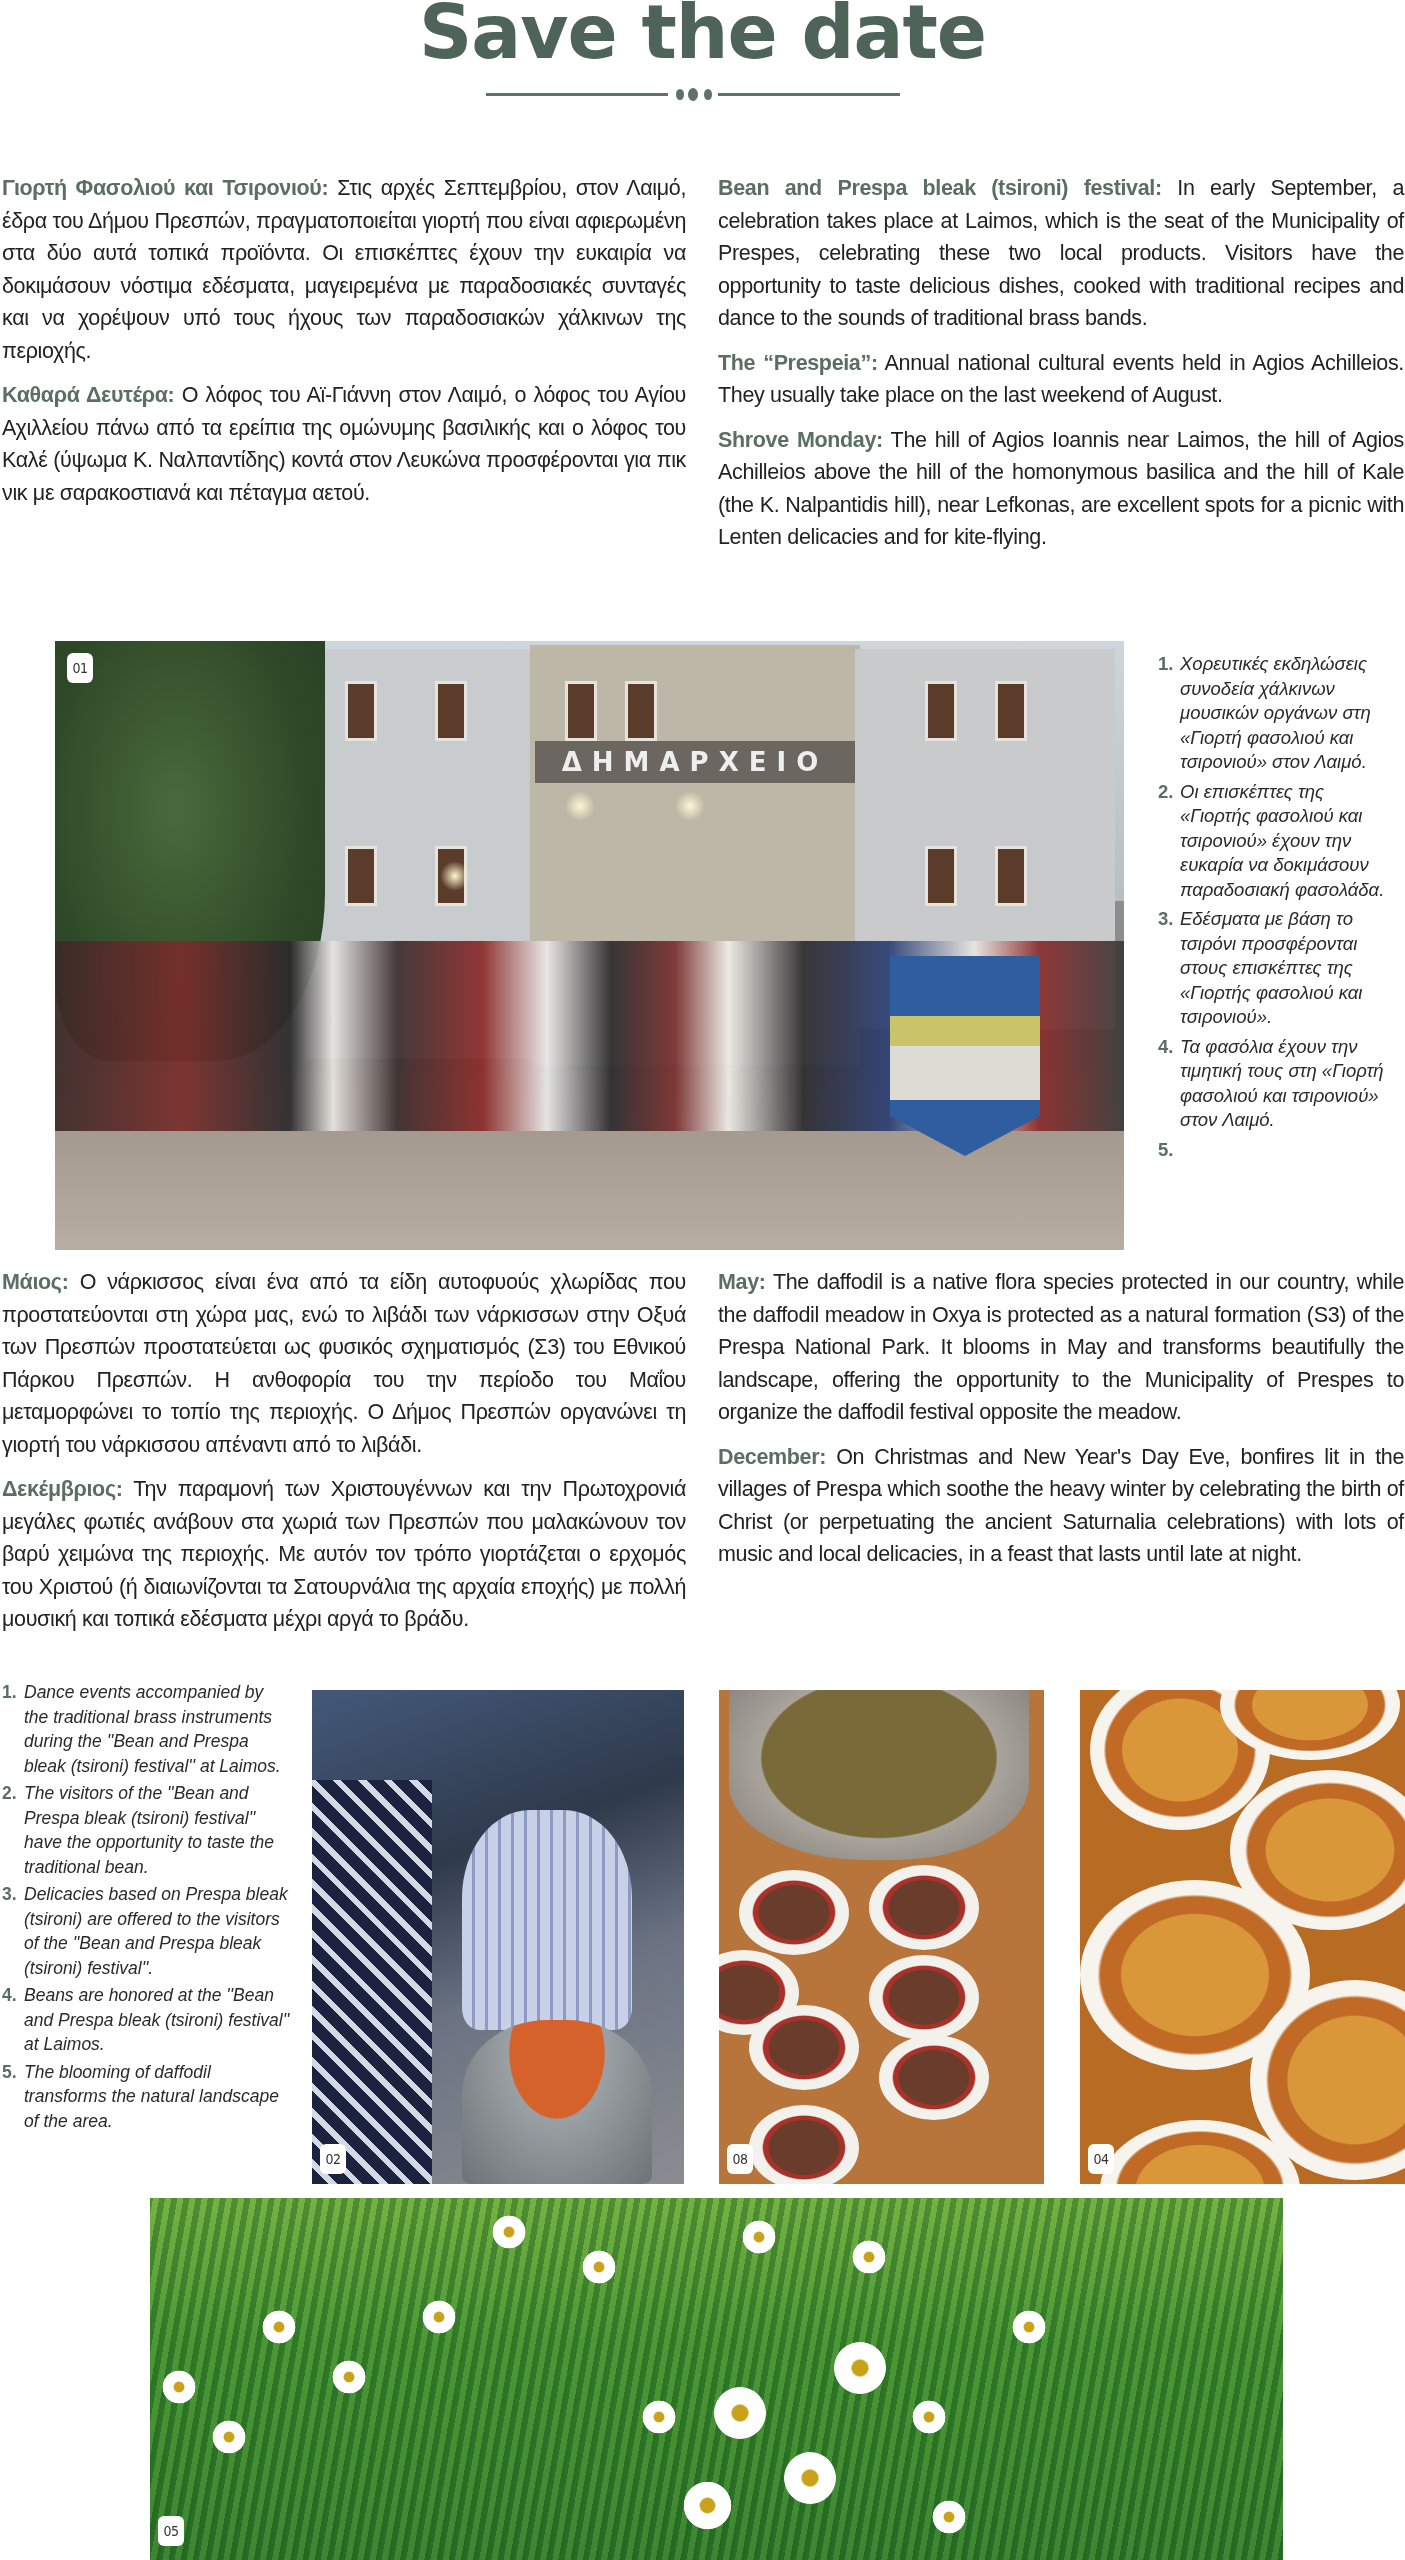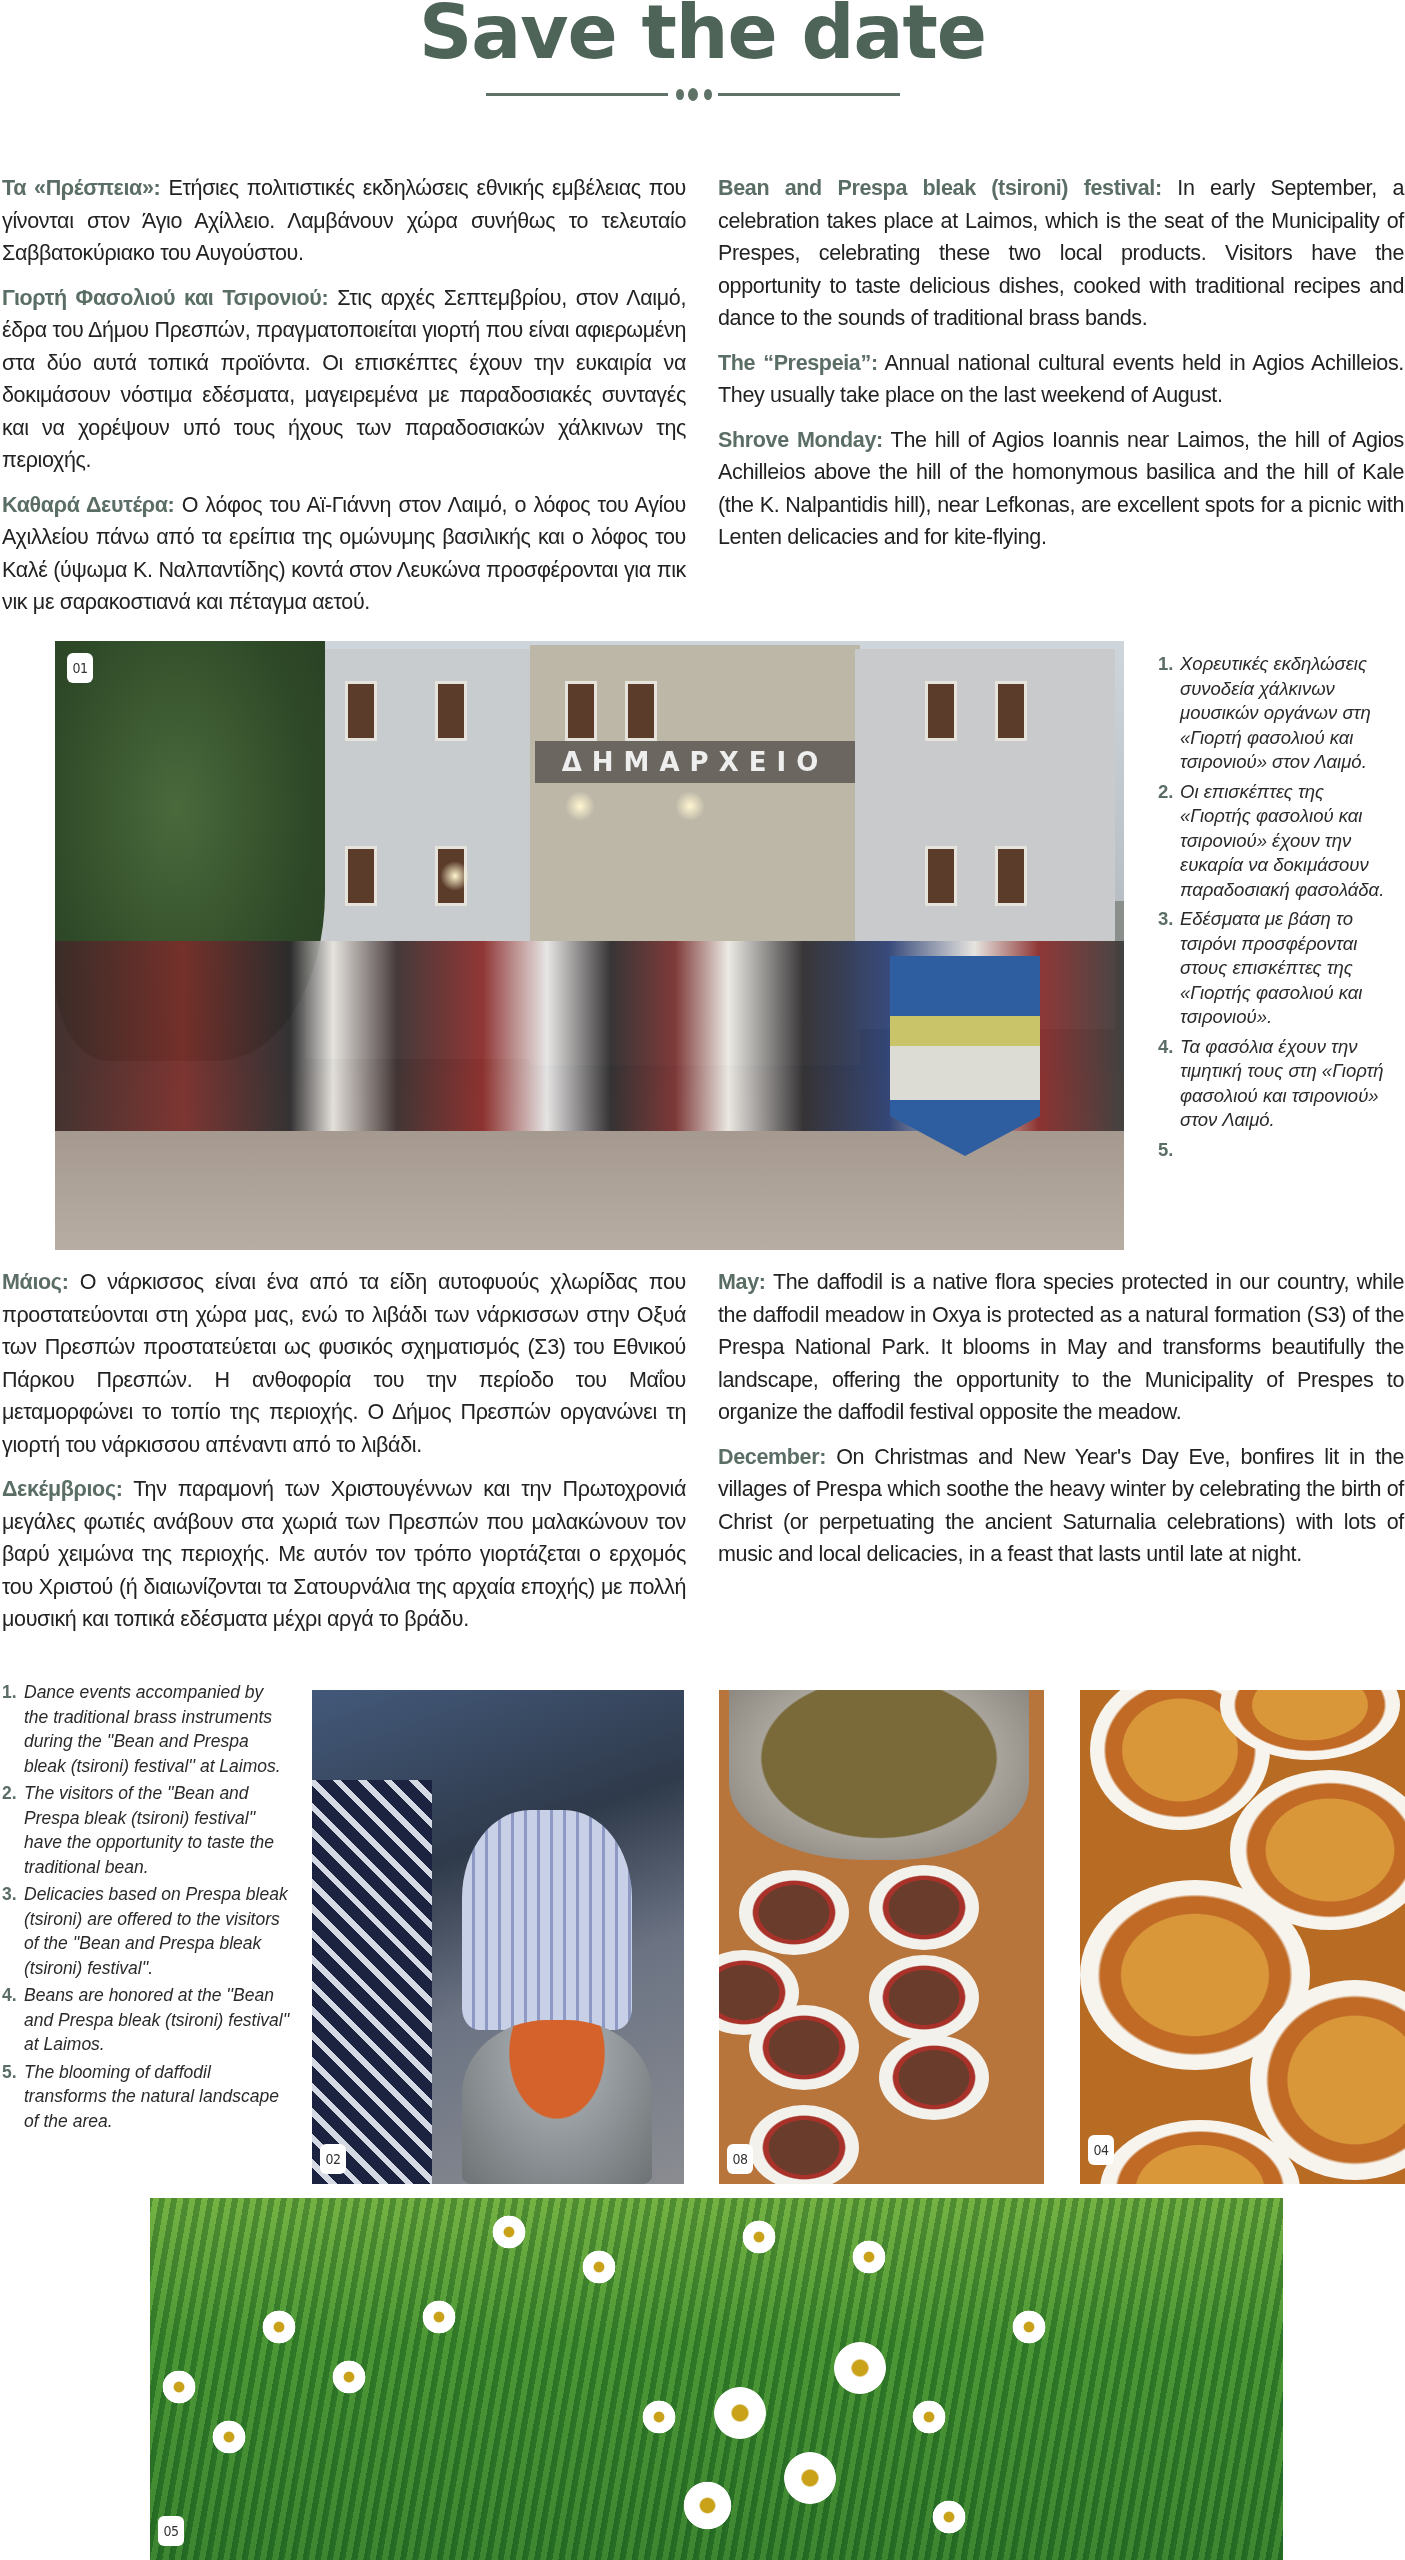--- a/index.html
+++ b/index.html
@@ -83,21 +83,20 @@
 <div class="title">Save the date</div>
 <div class="divider">
   <span class="line l1"></span>
   <span class="dot dl"></span>
   <span class="dot dm"></span>
   <span class="dot dr"></span>
   <span class="line l2"></span>
 </div>
 
 <div class="col gr" style="top:172px;">
-  <p><span class="lbl">Τα «Πρέσπεια»:</span><span> Ετήσιες πολιτιστικές εκδηλώσεις εθνικής εμβέλειας που γίνονται στον Άγιο Αχίλλειο. Λαμβάνουν χώρα συνήθως το τελευταίο Σαββατοκύριακο του Αυγούστου.</span></p>
   <p><span class="lbl">Γιορτή Φασολιού και Τσιρονιού:</span><span> Στις αρχές Σεπτεμβρίου, στον Λαιμό, έδρα του Δήμου Πρεσπών, πραγματοποιείται γιορτή που είναι αφιερωμένη στα δύο αυτά τοπικά προϊόντα. Οι επισκέπτες έχουν την ευκαιρία να δοκιμάσουν νόστιμα εδέσματα, μαγειρεμένα με παραδοσιακές συνταγές και να χορέψουν υπό τους ήχους των παραδοσιακών χάλκινων της περιοχής.</span></p>
   <p><span class="lbl">Καθαρά Δευτέρα:</span><span> Ο λόφος του Αϊ-Γιάννη στον Λαιμό, ο λόφος του Αγίου Αχιλλείου πάνω από τα ερείπια της ομώνυμης βασιλικής και ο λόφος του Καλέ (ύψωμα Κ. Ναλπαντίδης) κοντά στον Λευκώνα προσφέρονται για πικ νικ με σαρακοστιανά και πέταγμα αετού.</span></p>
 </div>
 
 <div class="col en" style="top:172px;">
   <p><span class="lbl">Bean and Prespa bleak (tsironi) festival:</span><span> In early September, a celebration takes place at Laimos, which is the seat of the Municipality of Prespes, celebrating these two local products. Visitors have the opportunity to taste delicious dishes, cooked with traditional recipes and dance to the sounds of traditional brass bands.</span></p>
   <p><span class="lbl">The “Prespeia”:</span><span> Annual national cultural events held in Agios Achilleios. They usually take place on the last weekend of August.</span></p>
   <p><span class="lbl">Shrove Monday:</span><span> The hill of Agios Ioannis near Laimos, the hill of Agios Achilleios above the hill of the homonymous basilica and the hill of Kale (the K. Nalpantidis hill), near Lefkonas, are excellent spots for a picnic with Lenten delicacies and for kite-flying.</span></p>
 </div>
 
@@ -176,21 +175,21 @@
   <div class="badge" style="left:8px;bottom:10px;">08</div>
 </div>
 
 <div class="photo" id="p4">
   <div class="bowl" style="left:10px;top:-20px;width:180px;height:160px;"></div>
   <div class="bowl" style="left:140px;top:-40px;width:180px;height:110px;"></div>
   <div class="bowl" style="left:150px;top:80px;width:200px;height:160px;"></div>
   <div class="bowl" style="left:0px;top:190px;width:230px;height:190px;"></div>
   <div class="bowl" style="left:170px;top:290px;width:210px;height:200px;"></div>
   <div class="bowl" style="left:20px;top:430px;width:200px;height:140px;"></div>
-  <div class="badge" style="left:8px;bottom:19px;">04</div>
+  <div class="badge" style="left:8px;bottom:10px;">04</div>
 </div>
 
 <div class="photo" id="p5">
   <div class="grass"></div>
   <div class="flower" style="left:110px;top:110px;"></div>
   <div class="flower" style="left:270px;top:100px;"></div>
   <div class="flower" style="left:340px;top:15px;"></div>
   <div class="flower" style="left:430px;top:50px;"></div>
   <div class="flower" style="left:490px;top:200px;"></div>
   <div class="flower" style="left:590px;top:20px;"></div>

